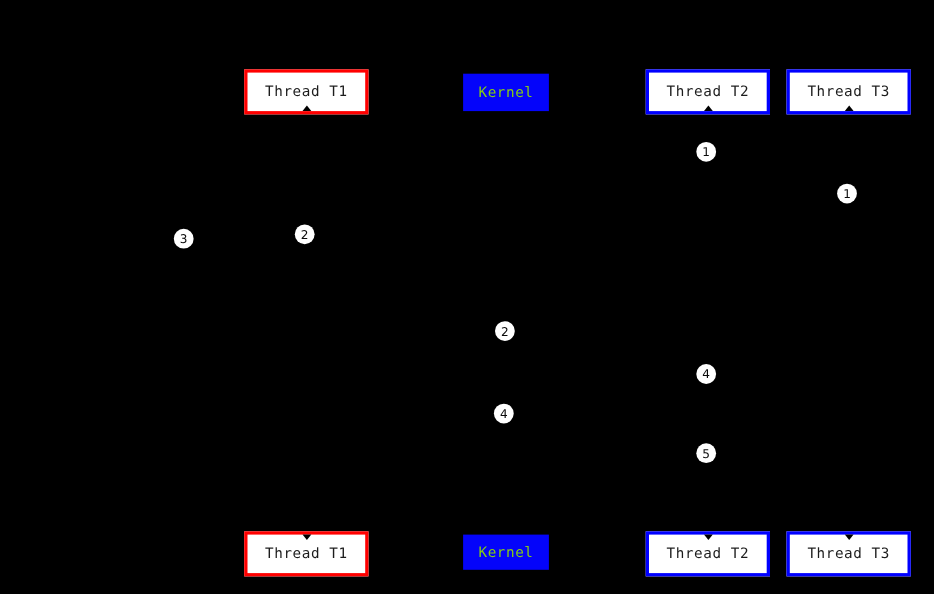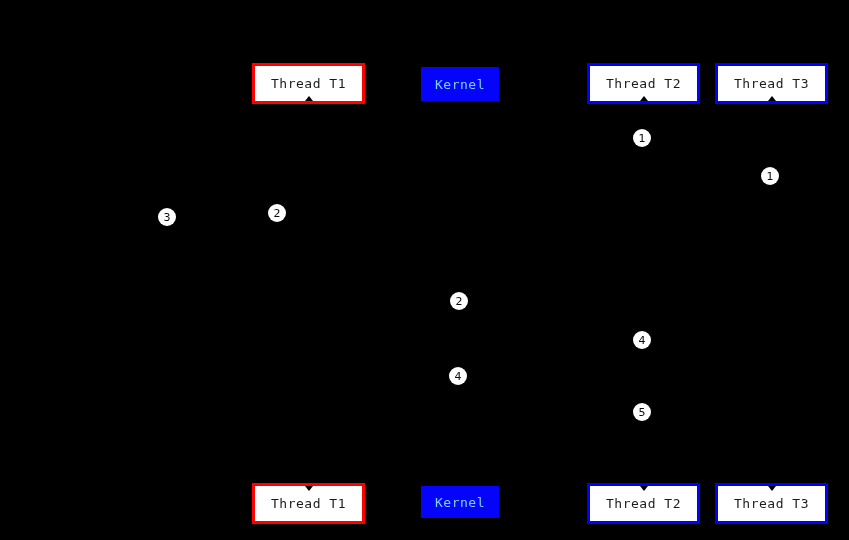--- a/index.html
+++ b/index.html
@@ -23,25 +23,25 @@
     font-size: 13px;
     letter-spacing: 0.5px;
     white-space: nowrap;
   }
   .thread-box {
     width: 113px; height: 41px;
     background: #ffffff;
     color: #1c1c1c;
     border: 3px solid #0000ff;
   }
-  .t1 { border-color: #ff0000; margin-left: 30px; }
+  .t1 { border-color: #ff0000; }
   .kernel-box {
     width: 78px; height: 34px;
     background: #0404fa;
-    color: #7dd3fc;
+    color: #84cc16;
     border: none;
   }
   
   .pos-t1-top  { left: 222px; top: 63px; }
   .pos-k-top   { left: 421px; top: 67px; }
   .pos-t2-top  { left: 587px; top: 63px; }
   .pos-t3-top  { left: 715px; top: 63px; }
   
   .pos-t1-bot  { left: 222px; top: 483px; }
   .pos-k-bot   { left: 421px; top: 486px; height: 32px; }

